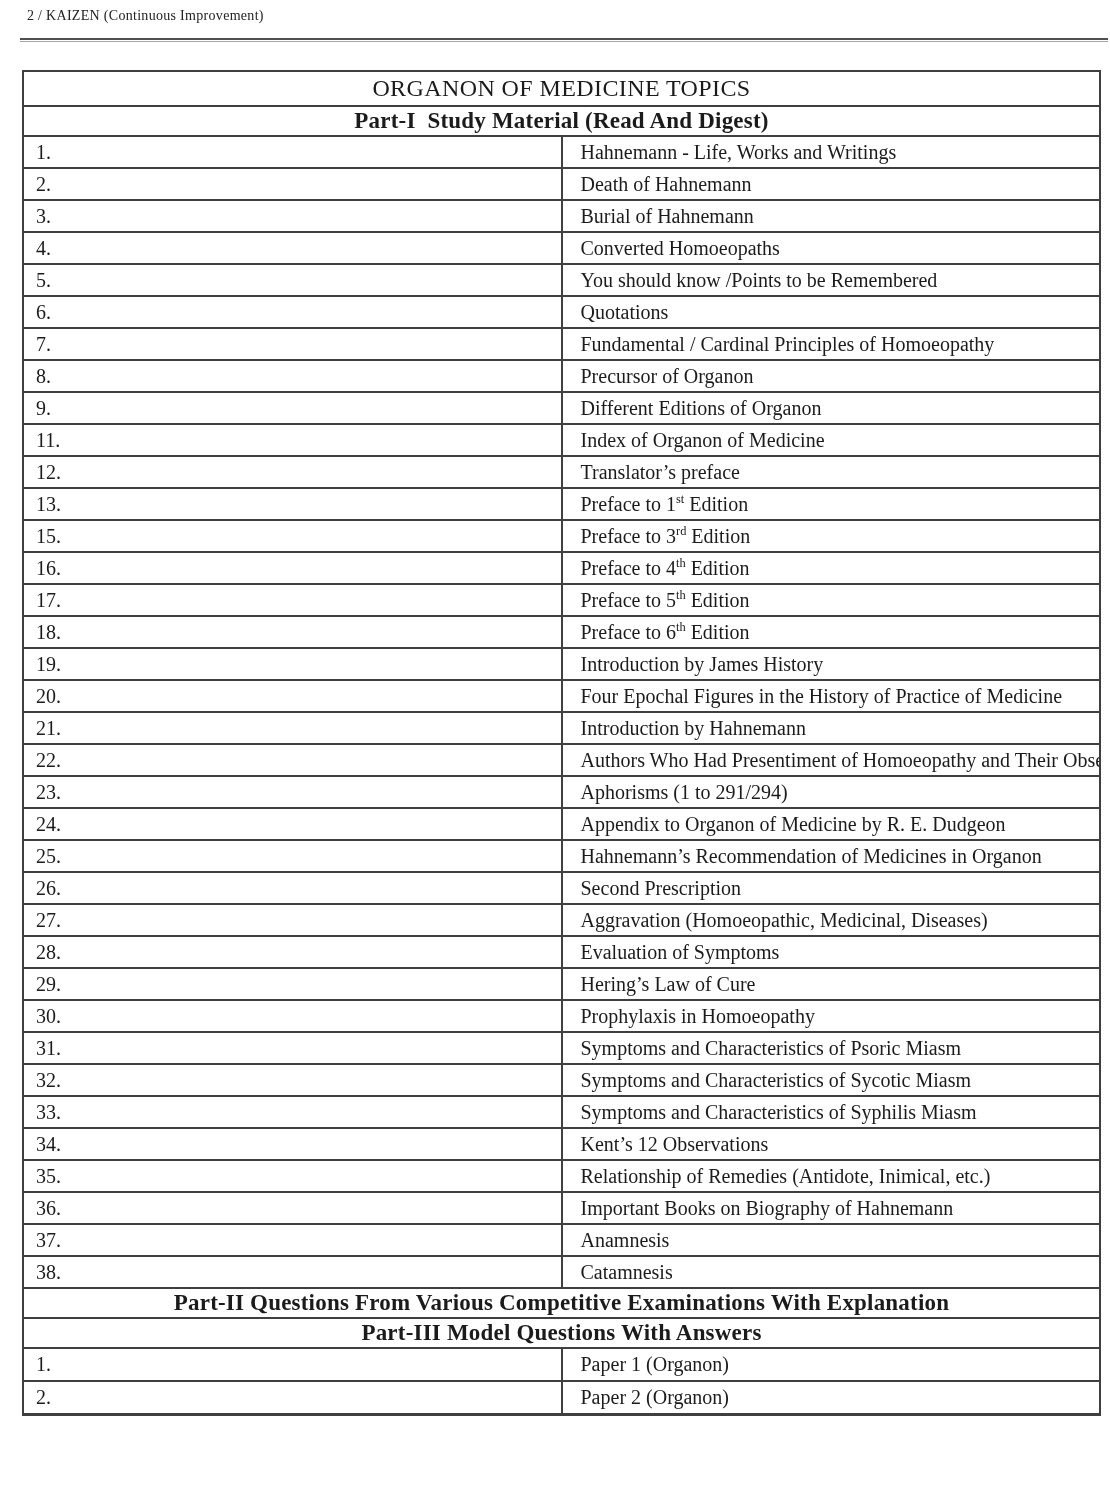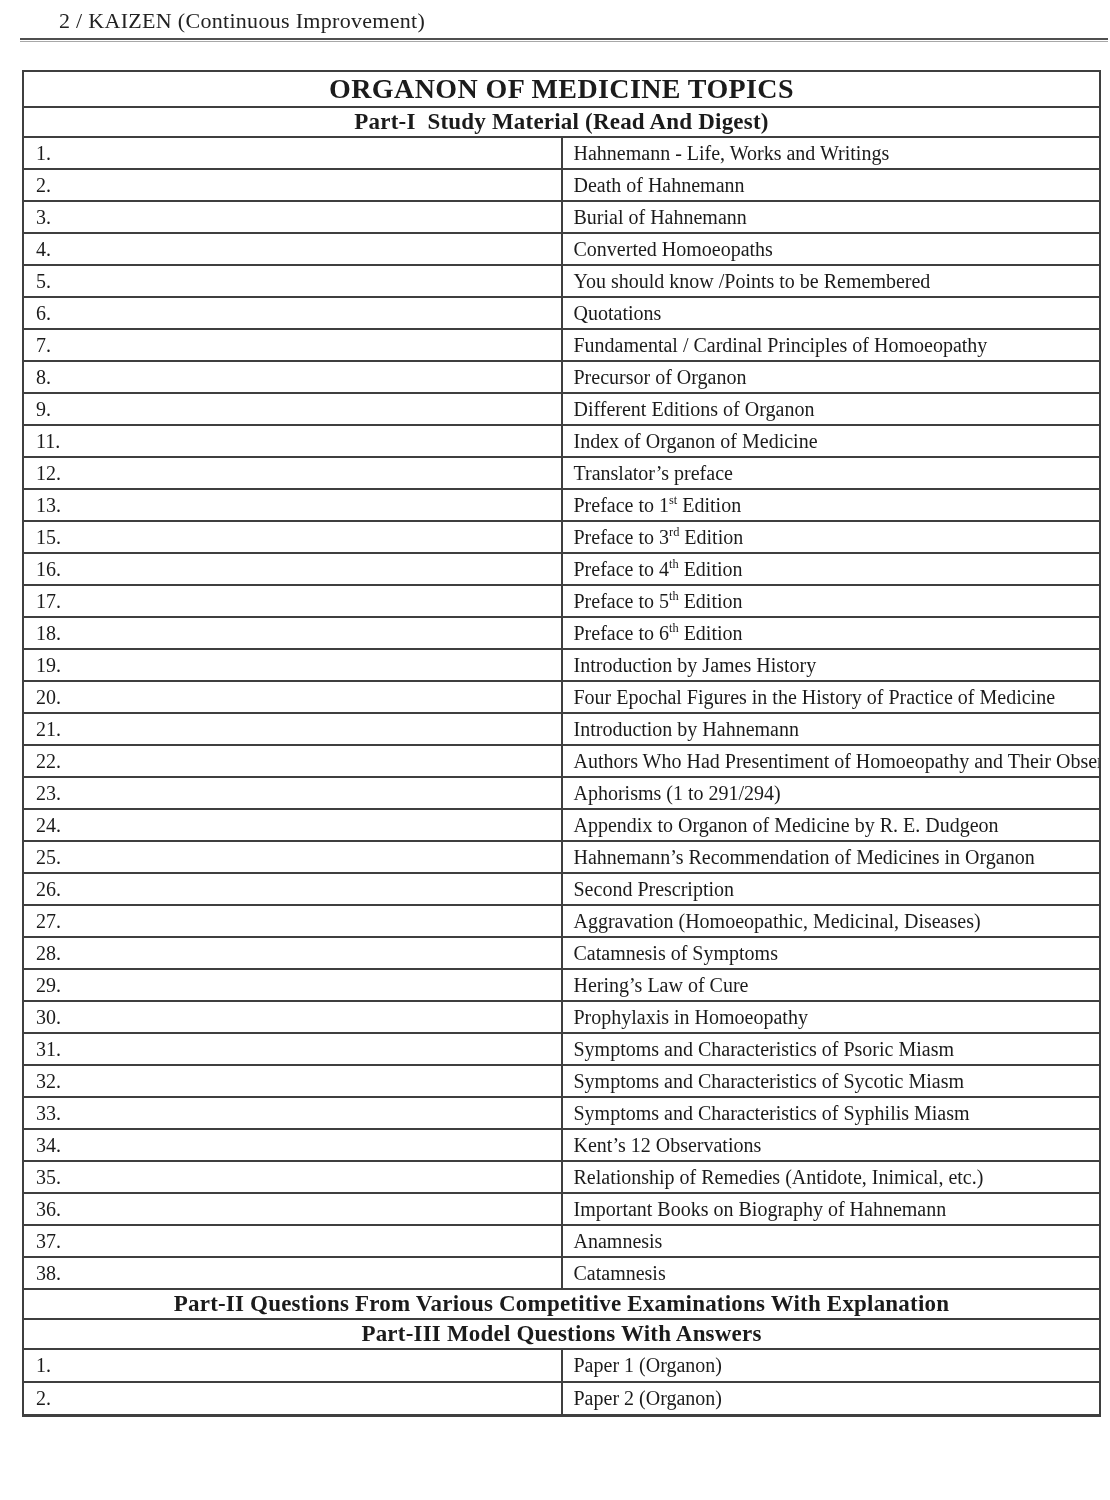--- a/index.html
+++ b/index.html
@@ -7,24 +7,23 @@
     width: 1110px; height: 1500px;
     background: #ffffff;
     font-family: "Liberation Serif", "DejaVu Serif", serif;
     color: #1b1b1b;
     position: relative;
     -webkit-font-smoothing: antialiased;
   }
   .page-header {
     position: absolute;
     left: 27px; top: 8px;
-    font-size: 22px;
+    font-size: 14px;
     letter-spacing: 0.3px;
     color: #222;
-    margin-left: 32px;
   }
   .top-rule {
     position: absolute;
     left: 20px; top: 38px;
     width: 1088px; height: 1px;
     border-top: 2px solid #4f4f4f;
     border-bottom: 1px solid #a8a8a8;
   }
   table.topics-table {
     position: absolute;
@@ -34,42 +33,42 @@
     table-layout: fixed;
   }
   table.topics-table, table.topics-table td {
     border: 2px solid #3f3f3f;
   }
   table.topics-table { border-bottom-width: 3px; }
   td { vertical-align: middle; }
   tr.title-row { height: 35px; }
   tr.title-row td {
     text-align: center;
-    font-weight: bold;
-    font-size: 28px;
+    font-weight: normal;
+    font-size: 24px;
     letter-spacing: 0.4px;
     white-space: pre-wrap;
   }
   tr.part-row { height: 20px; }
   tr.part-row td {
     text-align: center;
     font-weight: bold;
     font-size: 23px;
     letter-spacing: 0.2px;
     white-space: pre-wrap;
   }
   tr.item-row { height: 32px; }
   tr.item-row td { font-size: 20px; }
   tbody.bottom-items tr.item-row { height: 33px; }
   td.num {
     width: 70px;
     padding: 0 0 0 12px;
   }
   td.txt {
-    padding: 0 6px 0 11px;
+    padding: 0 6px 0 18px;
     overflow: hidden;
     white-space: nowrap;
   }
   sup { font-size: 62%; line-height: 0; vertical-align: super; letter-spacing: 0; }
 </style>
 </head>
 <body>
 
 <div class="page-header">2 / KAIZEN (Continuous Improvement)</div>
 
@@ -209,21 +208,21 @@
         <td class="txt">Second Prescription</td>
       </tr>
 
       <tr class="item-row">
         <td class="num">27.</td>
         <td class="txt">Aggravation (Homoeopathic, Medicinal, Diseases)</td>
       </tr>
 
       <tr class="item-row">
         <td class="num">28.</td>
-        <td class="txt">Catamnesis of Symptoms</td>
+        <td class="txt">Evaluation of Symptoms</td>
       </tr>
 
       <tr class="item-row">
         <td class="num">29.</td>
         <td class="txt">Hering’s Law of Cure</td>
       </tr>
 
       <tr class="item-row">
         <td class="num">30.</td>
         <td class="txt">Prophylaxis in Homoeopathy</td>

